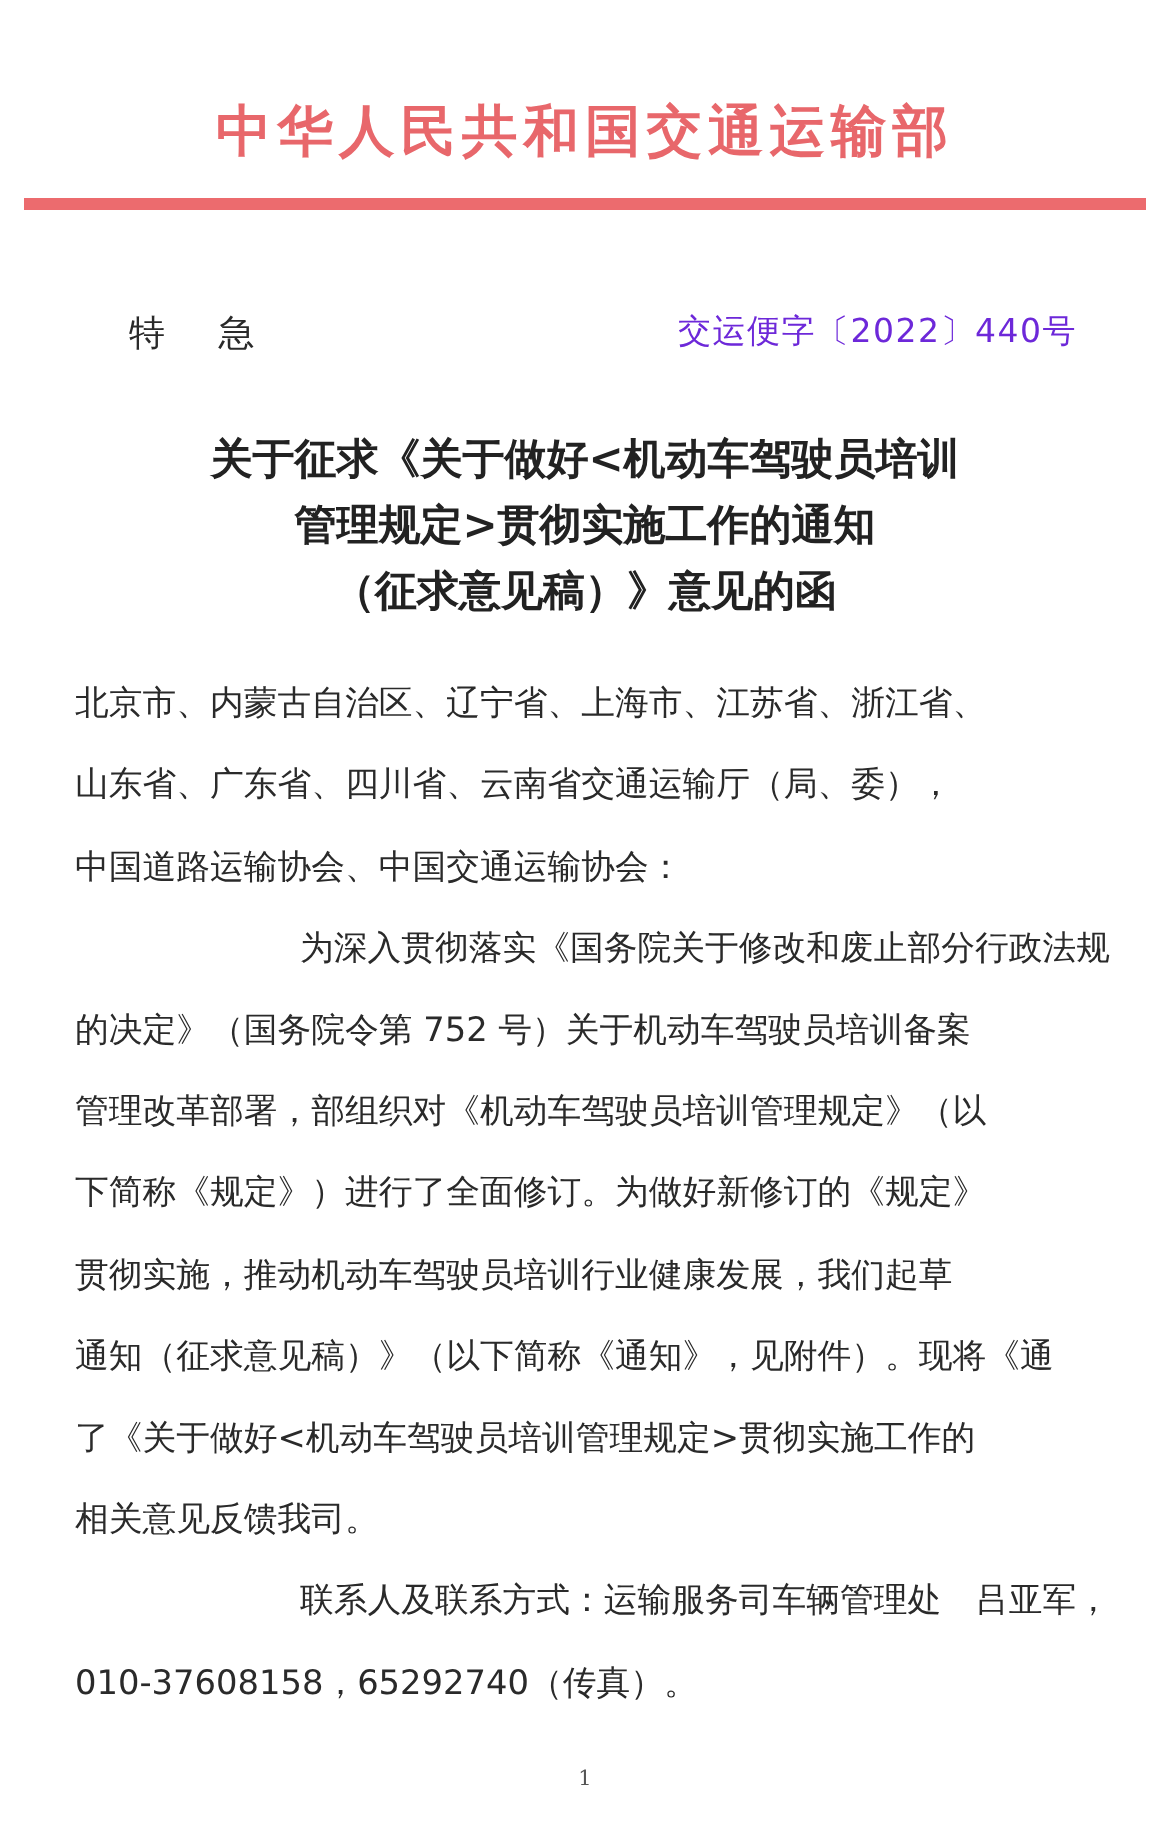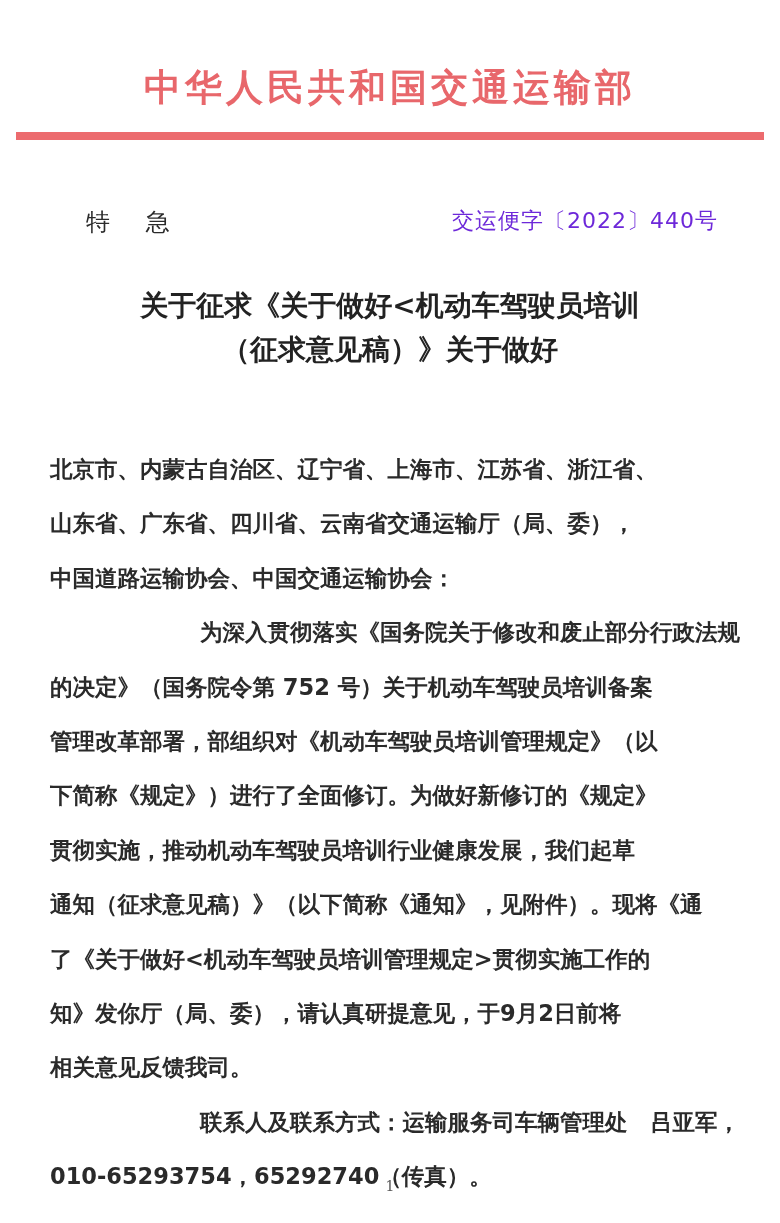--- a/index.html
+++ b/index.html
@@ -24,57 +24,57 @@
   }
   .title {
     position:absolute; left:0; top:284px; width:780px; text-align:center;
     font-family:"DejaVu Serif", serif; font-weight:bold; font-size:28px; line-height:44px; color:#222;
   }
   .title div { white-space:nowrap; }
   .body {
     position:absolute; left:50px; top:442px; width:690px;
     font-size:22.5px; line-height:54.4px; color:#2a2a2a; font-family:"DejaVu Sans", sans-serif;
   }
-  .line { white-space:nowrap; height:54.4px;font-weight:bold; }
+  .line { white-space:nowrap; height:54.4px; }
   .indent { padding-left:46px;text-align:right; }
   .page-number {
     position:absolute; left:0; top:1178px; width:780px; text-align:center;
     font-family:"DejaVu Serif", serif; font-size:14px; color:#555;
   }
 </style>
 </head>
 <body>
 
 <div class="masthead">中华人民共和国交通运输部</div>
 <div class="red-rule"></div>
 
 <div class="urgency">特 急</div>
 <div class="doc-number">交运便字〔2022〕440号</div>
 
 <div class="title">
   <div>关于征求《关于做好&lt;机动车驾驶员培训</div>
-  <div>（征求意见稿）》关于做好</div>
+  <div>管理规定&gt;贯彻实施工作的通知</div>
+  <div>（征求意见稿）》意见的函</div>
 </div>
 
 <div class="body">
   <div>
     <div class="line">北京市、内蒙古自治区、辽宁省、上海市、江苏省、浙江省、</div>
     <div class="line">山东省、广东省、四川省、云南省交通运输厅（局、委），</div>
     <div class="line">中国道路运输协会、中国交通运输协会：</div>
   </div>
   <div>
     <div class="line indent">为深入贯彻落实《国务院关于修改和废止部分行政法规</div>
     <div class="line">的决定》（国务院令第 752 号）关于机动车驾驶员培训备案</div>
     <div class="line">管理改革部署，部组织对《机动车驾驶员培训管理规定》（以</div>
     <div class="line">下简称《规定》）进行了全面修订。为做好新修订的《规定》</div>
     <div class="line">贯彻实施，推动机动车驾驶员培训行业健康发展，我们起草</div>
     <div class="line">通知（征求意见稿）》（以下简称《通知》，见附件）。现将《通</div>
     <div class="line">了《关于做好&lt;机动车驾驶员培训管理规定&gt;贯彻实施工作的</div>
-    <div class="line">知》发你厅（局、委），请认真研提意见，于9月2日前将</div>
     <div class="line">相关意见反馈我司。</div>
   </div>
   <div>
     <div class="line indent">联系人及联系方式：运输服务司车辆管理处　吕亚军，</div>
-    <div class="line">010-65293754，65292740（传真）。</div>
+    <div class="line">010-37608158，65292740（传真）。</div>
   </div>
 </div>
 
 <div class="page-number">1</div>
 
 </body></html>

